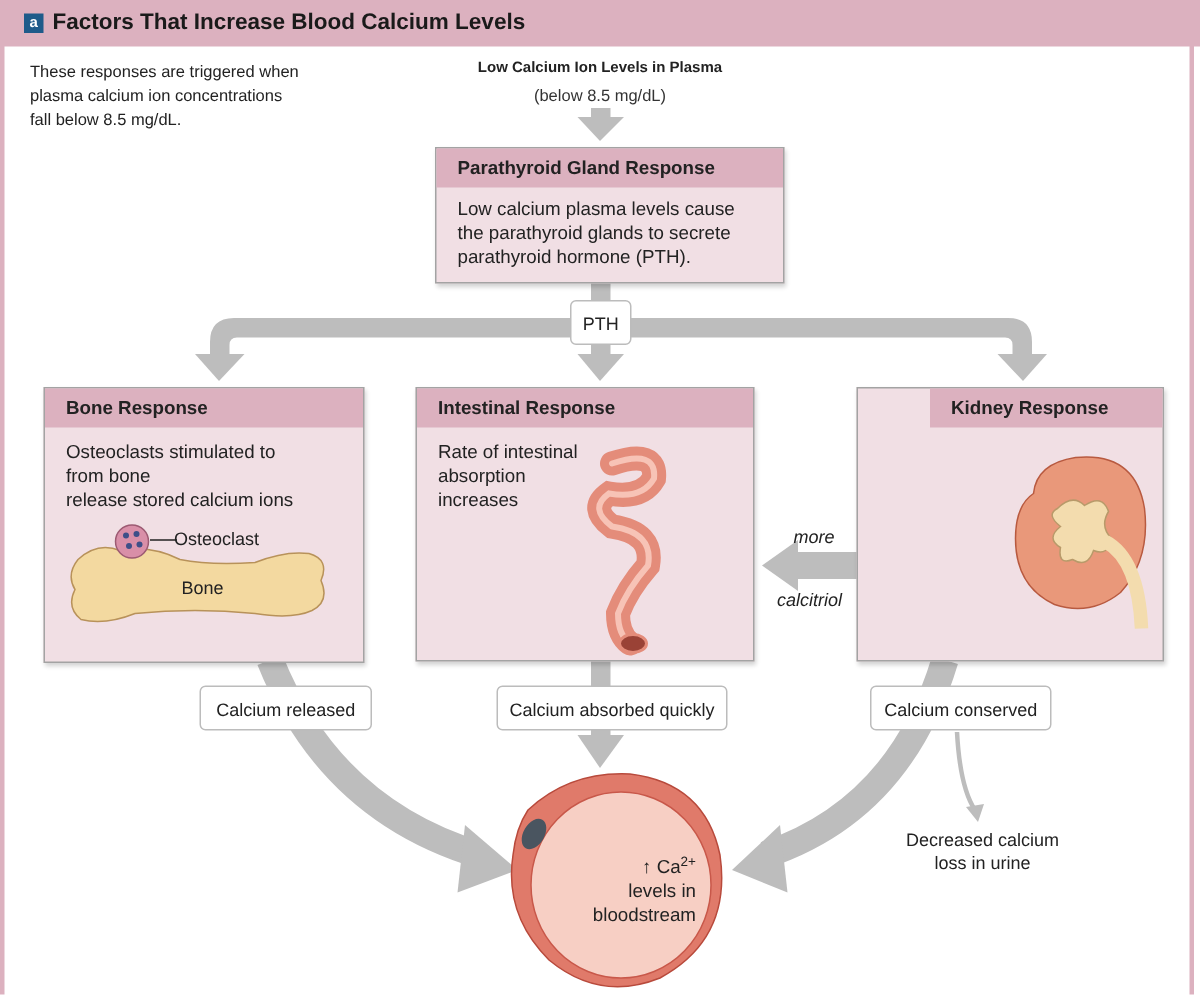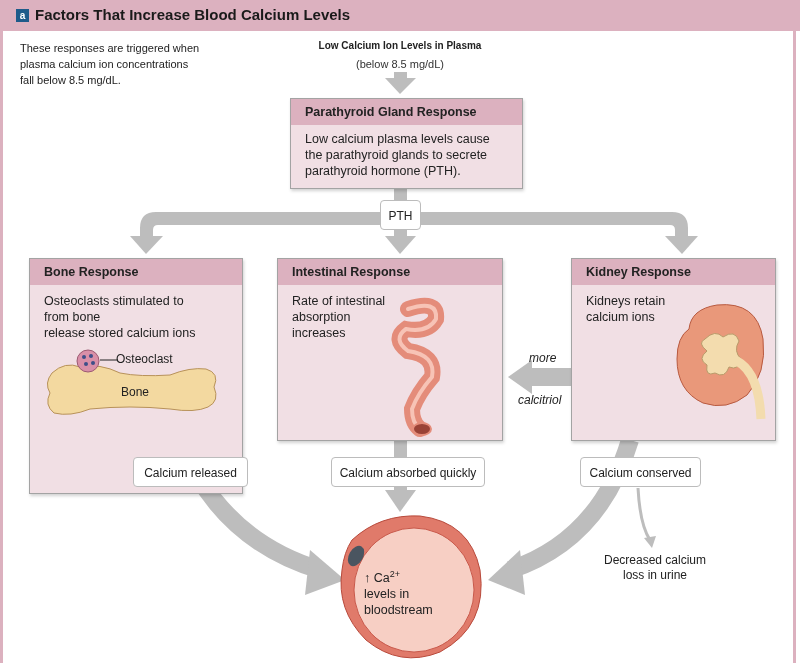--- a/index.html
+++ b/index.html
@@ -79,21 +79,21 @@
   <div class="head">Parathyroid Gland Response</div>
   <div class="body" style="padding-top:6px;">
     <div>Low calcium plasma levels cause</div>
     <div>the parathyroid glands to secrete</div>
     <div>parathyroid hormone (PTH).</div>
   </div>
 </div>
 
 <div class="pill" style="left:380px; top:200px; width:41px; height:30px;">PTH</div>
 
-<div class="card" style="left:29px; top:258px; width:214px; height:236px;">
+<div class="card" style="left:29px; top:258px; width:214px; height:184px;">
   <div class="head">Bone Response</div>
   <div class="body">
     <div>Osteoclasts stimulated to</div>
     <div>from bone</div>
     <div>release stored calcium ions</div>
   </div>
   <svg width="214" height="100" style="position:absolute; left:0; top:84px;">
     <path d="M 22 30 Q 14 40 20 50 Q 14 62 24 70 Q 40 74 60 66 Q 100 62 140 66 Q 165 70 178 64 Q 190 58 184 44 Q 190 30 176 26 Q 160 24 140 32 Q 110 34 90 30 Q 70 20 50 24 Q 35 18 22 30 Z" fill="#f3d9a0" stroke="#b8925a" stroke-width="1"></path>
     <circle cx="58" cy="18" r="11" fill="#d98fa8" stroke="#9c5a72" stroke-width="1"></circle>
     <circle cx="54" cy="14" r="2" fill="#3e4f88"></circle>
@@ -113,26 +113,22 @@
     <div>absorption</div>
     <div>increases</div>
   </div>
   <svg width="100" height="150" style="position:absolute; left:100px; top:30px;">
     <path d="M 30 20 Q 60 10 58 30 Q 50 44 28 40 Q 14 50 30 62 Q 58 66 54 88 Q 40 104 34 120 Q 34 134 42 140" stroke="#e48c7a" stroke-width="16" fill="none" stroke-linecap="round"></path>
     <path d="M 30 20 Q 60 10 58 30 Q 50 44 28 40 Q 14 50 30 62 Q 58 66 54 88 Q 40 104 34 120 Q 34 134 42 140" stroke="#f7c3b6" stroke-width="4" fill="none" stroke-linecap="round"></path>
     <ellipse cx="44" cy="140" rx="9" ry="6" fill="#9a4236" stroke="#e48c7a" stroke-width="2"></ellipse>
   </svg>
 </div>
 
-<div class="card" style="left:571px; top:258px; width:205px; height:183px;">
+<div class="card" style="left:571px; top:258px; width:205px; height:183px;padding-left:48px;">
   <div class="head">Kidney Response</div>
-  <div class="body">
-    <div>Kidneys retain</div>
-    <div>calcium ions</div>
-  </div>
   <svg width="110" height="130" style="position:absolute; left:95px; top:40px;">
     <path d="M 50 6 Q 90 2 96 40 Q 100 74 80 96 Q 60 112 36 104 Q 10 92 10 60 Q 10 38 22 30 Q 24 10 50 6 Z" fill="#e9987a" stroke="#b85a40" stroke-width="1"></path>
     <path d="M 38 40 Q 48 30 56 38 Q 68 30 72 42 Q 66 52 74 60 Q 72 72 62 68 Q 58 80 48 74 Q 38 78 40 66 Q 30 60 40 52 Q 30 44 38 40 Z" fill="#f3dcae" stroke="#b89a6a" stroke-width="1"></path>
     <path d="M 70 62 Q 92 74 94 120" stroke="#f3dcae" stroke-width="9" fill="none"></path>
   </svg>
 </div>
 
 <div class="lbl ital" style="left:529px; top:351px;">more</div>
 <div class="lbl ital" style="left:518px; top:393px;">calcitriol</div>
 
@@ -144,20 +140,20 @@
   <div>Decreased calcium</div>
   <div>loss in urine</div>
 </div>
 
 <svg class="layer" width="800" height="663" style="pointer-events:none;">
   <path d="M 352 540 Q 380 514 420 516 Q 470 522 480 570 Q 488 626 440 652 Q 400 668 366 640 Q 336 610 342 570 Q 344 552 352 540 Z" fill="#e07a6a" stroke="#b84a3c" stroke-width="1"></path>
   <ellipse cx="414" cy="590" rx="60" ry="62" fill="#f7cfc4" stroke="#c8584a" stroke-width="1"></ellipse>
   <ellipse cx="356" cy="556" rx="7" ry="11" transform="rotate(30 356 556)" fill="#4a5560"></ellipse>
 </svg>
 
-<div class="lbl" style="left:364px; top:566px; width:100px; text-align:left; font-size:12.5px; line-height:16px;">
+<div class="lbl" style="left:364px; top:566px; width:100px; text-align:right; font-size:12.5px; line-height:16px;">
   <div>
     <span>↑</span>
     <span>Ca</span><sup style="font-size:9px;">2+</sup>
   </div>
   <div>levels in</div>
   <div>bloodstream</div>
 </div>
 
 </body></html>

